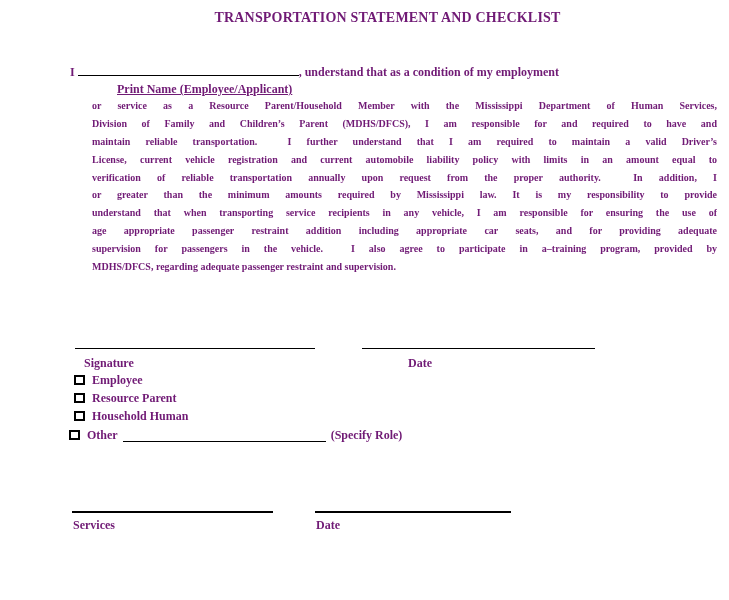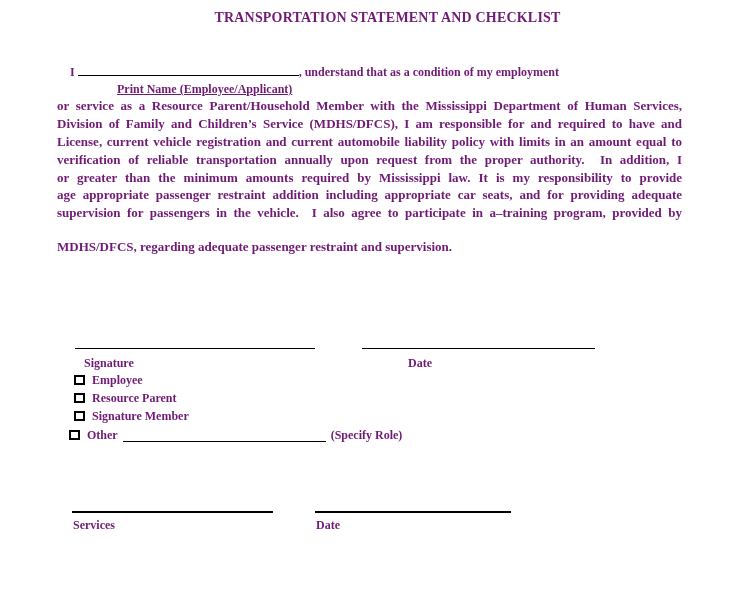--- a/index.html
+++ b/index.html
@@ -39,31 +39,31 @@
   .blank.other-role { width: 203px; margin-left: 5px; margin-right: 5px; }
 
   .caption {
     left: 117px; top: 81px;
     font-size: 12px; line-height: 17px;
     white-space: nowrap;
     text-decoration: underline;
   }
 
   .statement {
-    left: 57px; top: 97px; width: 625px;
-    font-size: 13px;
+    left: 92px; top: 97px; width: 625px;
+    font-size: 10px;
   }
   .pline {
     height: 17.9px;
     line-height: 17.9px;
     text-align: justify;
     text-align-last: justify;
     overflow: hidden;
   }
-  .pline.last { text-align-last: left; margin-top: 16px; }
+  .pline.last { text-align-last: left; }
 
   .rule { height: 0; border-top: 1.5px solid #000; }
   .rule.thick { border-top-width: 2.5px; }
 
   .field-label {
     font-size: 12px; line-height: 16px;
     white-space: nowrap;
   }
 
   .cb-row {
@@ -87,45 +87,47 @@
 <div id="page">
 
   <div class="abs doc-title">TRANSPORTATION STATEMENT AND CHECKLIST</div>
 
   <div class="abs opening"><span>I</span><span class="blank print-name"></span><span>, understand that as a condition of my employment</span></div>
 
   <div class="abs caption">Print Name (Employee/Applicant)</div>
 
   <div class="abs statement">
     <div class="pline">or service as a Resource Parent/Household Member with the Mississippi Department of Human Services,</div>
-    <div class="pline">Division of Family and Children’s Service (MDHS/DFCS), I am responsible for and required to have and</div>
+    <div class="pline">Division of Family and Children’s Parent (MDHS/DFCS), I am responsible for and required to have and</div>
+    <div class="pline">maintain reliable transportation.&nbsp; I further understand that I am required to maintain a valid Driver’s</div>
     <div class="pline">License, current vehicle registration and current automobile liability policy with limits in an amount equal to</div>
     <div class="pline">verification of reliable transportation annually upon request from the proper authority.&nbsp; In addition, I</div>
     <div class="pline">or greater than the minimum amounts required by Mississippi law. It is my responsibility to provide</div>
+    <div class="pline">understand that when transporting service recipients in any vehicle, I am responsible for ensuring the use of</div>
     <div class="pline">age appropriate passenger restraint addition including appropriate car seats, and for providing adequate</div>
     <div class="pline">supervision for passengers in the vehicle.&nbsp; I also agree to participate in a–training program, provided by</div>
     <div class="pline last">MDHS/DFCS, regarding adequate passenger restraint and supervision.</div>
   </div>
 
   <div class="abs rule" style="left:75px; top:348px; width:240px;"></div>
   <div class="abs rule" style="left:362px; top:348px; width:233px;"></div>
   <div class="abs field-label" style="left:84px; top:355px;">Signature</div>
   <div class="abs field-label" style="left:408px; top:355px;">Date</div>
 
   <div class="abs cb-row" style="left:74px; top:373px;">
     <span class="cb-box"></span>
     <span>Employee</span>
   </div>
   <div class="abs cb-row" style="left:74px; top:391px;">
     <span class="cb-box"></span>
     <span>Resource Parent</span>
   </div>
   <div class="abs cb-row" style="left:74px; top:409px;">
     <span class="cb-box"></span>
-    <span>Signature Member</span>
+    <span>Household Human</span>
   </div>
   <div class="abs cb-row" style="left:69px; top:428px;">
     <span class="cb-box"></span>
     <span>Other</span>
     <span class="blank other-role"></span>
     <span>(Specify Role)</span>
   </div>
 
   <div class="abs rule thick" style="left:72px; top:511px; width:201px;"></div>
   <div class="abs rule thick" style="left:315px; top:511px; width:196px;"></div>

